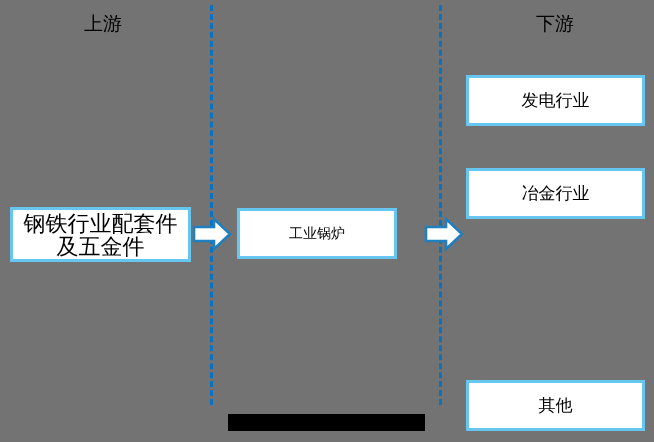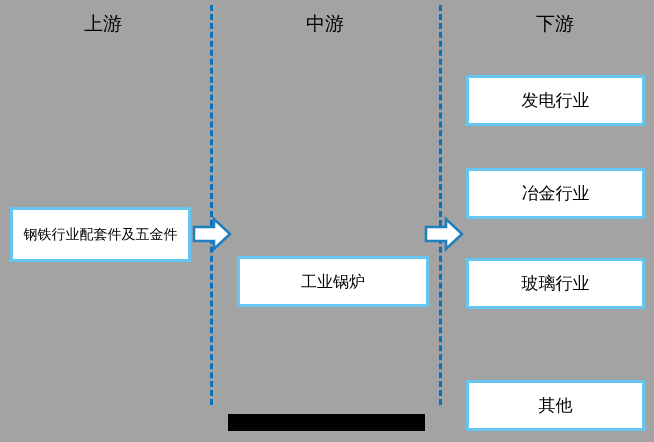--- a/index.html
+++ b/index.html
@@ -7,21 +7,21 @@
     padding: 0;
     background: #ffffff;
   }
   body {
     font-family: "Liberation Serif", "DejaVu Serif", serif;
   }
   #canvas {
     position: relative;
     width: 654px;
     height: 442px;
-    background: #a3a3a3;
+    background: #737373;
     overflow: hidden;
   }
 
   
   .col-header {
     position: absolute;
     top: 12px;
     font-size: 19px;
     line-height: 24px;
     color: #000000;
@@ -55,28 +55,27 @@
     text-align: center;
     display: flex;
     align-items: center;
     justify-content: center;
     padding: 0 4px;
   }
 
   #box-upstream {
     left: 10px;  top: 207px;
     width: 181px; height: 55px;
-    font-size: 14px;
+    font-size: 22px;
     line-height: 23px;
   }
   #box-midstream {
     left: 237px; top: 208px;
-    width: 192px; height: 51px;
-    font-size: 16px;
-    margin-top: 48px;
+    width: 160px; height: 51px;
+    font-size: 14px;
   }
 
   .down-box {
     left: 466px;
     width: 179px;
     height: 51px;
     font-size: 17px;
   }
 
   
@@ -97,21 +96,20 @@
     height: 17px;
     background: #000000;
   }
 </style>
 </head>
 <body>
 
 <div id="canvas">
 
   <div class="col-header" id="hdr-up">上游</div>
-  <div class="col-header" id="hdr-mid">中游</div>
   <div class="col-header" id="hdr-down">下游</div>
 
   <div class="divider" id="divider-1"></div>
   <div class="divider" id="divider-2"></div>
 
   <div class="node-box" id="box-upstream">钢铁行业配套件及五金件</div>
 
   <div class="block-arrow" id="arrow-1">
     <svg width="40" height="40" viewBox="0 0 40 40" aria-hidden="true">
       <polygon points="2,13 22,13 22,5 38,20 22,35 22,27 2,27" fill="#ffffff" stroke="#1F7FBF" stroke-width="2.6" stroke-linejoin="miter"></polygon>
@@ -121,18 +119,17 @@
   <div class="node-box" id="box-midstream">工业锅炉</div>
 
   <div class="block-arrow" id="arrow-2">
     <svg width="40" height="40" viewBox="0 0 40 40" aria-hidden="true">
       <polygon points="2,13 22,13 22,5 38,20 22,35 22,27 2,27" fill="#ffffff" stroke="#1F7FBF" stroke-width="2.6" stroke-linejoin="miter"></polygon>
     </svg>
   </div>
 
   <div class="node-box down-box" style="top:75px;">发电行业</div>
   <div class="node-box down-box" style="top:136px;margin-top:32px;">冶金行业</div>
-  <div class="node-box down-box" style="top:258px;">玻璃行业</div>
   <div class="node-box down-box" style="top:380px;">其他</div>
 
   <div id="redaction-bar"></div>
 
 </div>
 
 </body></html>

